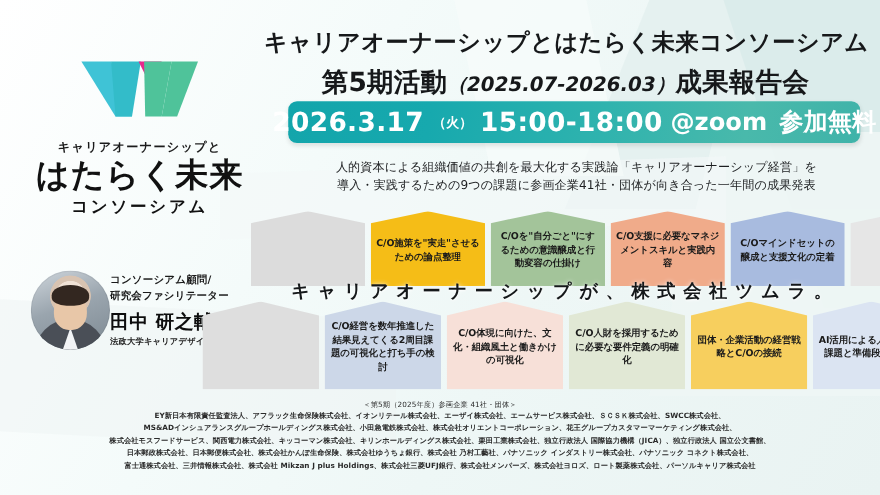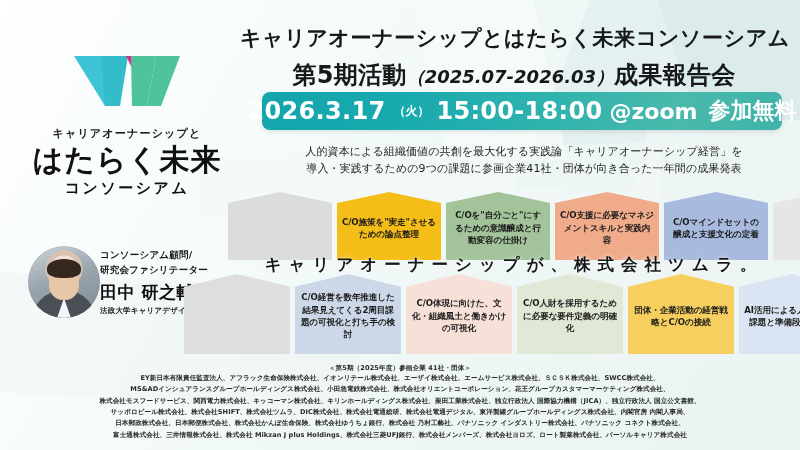--- a/index.html
+++ b/index.html
@@ -136,21 +136,21 @@
   
   #tagline {
     position:absolute; left:236px; top:254px; width:556px;
     text-align:center; font-size:16.5px; font-weight:900;
     letter-spacing:7px; color:#15181a; white-space:nowrap;
     text-shadow: 0 1px 2px rgba(255,255,255,.85), 0 0 5px rgba(255,255,255,.8);
   }
 
   
   #footer { position:absolute; left:0; top:364px; width:800px; text-align:center; }
-  #footer-head { font-size:6.6px; color:#2a2a2a; font-weight:700; letter-spacing:.1px; }
+  #footer-head { font-size:6.6px; color:#2a2a2a; font-weight:400; letter-spacing:.1px; }
   .footer-line {
     font-size:6.6px; color:#2a2a2a; line-height:1.72; letter-spacing:.05px;
     white-space:nowrap; font-weight:700;
   }
 </style>
 </head>
 <body>
 
 <div id="poster">
 
@@ -251,19 +251,18 @@
     </div>
 
   <div id="tagline">キャリアオーナーシップが、株式会社ツムラ。</div>
 
   <div id="footer">
     <div id="footer-head">＜第5期（2025年度）参画企業 41社・団体＞</div>
     <div id="footer-lines">
         <div class="footer-line">EY新日本有限責任監査法人、アフラック生命保険株式会社、イオンリテール株式会社、エーザイ株式会社、エームサービス株式会社、ＳＣＳＫ株式会社、SWCC株式会社、</div>
         <div class="footer-line">MS&amp;ADインシュアランスグループホールディングス株式会社、小田急電鉄株式会社、株式会社オリエントコーポレーション、花王グループカスタマーマーケティング株式会社、</div>
         <div class="footer-line">株式会社モスフードサービス、関西電力株式会社、キッコーマン株式会社、キリンホールディングス株式会社、栗田工業株式会社、独立行政法人 国際協力機構（JICA）、独立行政法人 国立公文書館、</div>
-        <div class="footer-line">サッポロビール株式会社、株式会社SHIFT、株式会社ツムラ、DIC株式会社、株式会社電通総研、株式会社電通デジタル、東洋製罐グループホールディングス株式会社、内閣官房 内閣人事局、</div>
         <div class="footer-line">日本郵政株式会社、日本郵便株式会社、株式会社かんぽ生命保険、株式会社ゆうちょ銀行、株式会社 乃村工藝社、パナソニック インダストリー株式会社、パナソニック コネクト株式会社、</div>
         <div class="footer-line">富士通株式会社、三井情報株式会社、株式会社 Mikzan J plus Holdings、株式会社三菱UFJ銀行、株式会社メンバーズ、株式会社ヨロズ、ロート製薬株式会社、パーソルキャリア株式会社</div>
       </div>
   </div>
 
 </div>
 
 </body></html>

